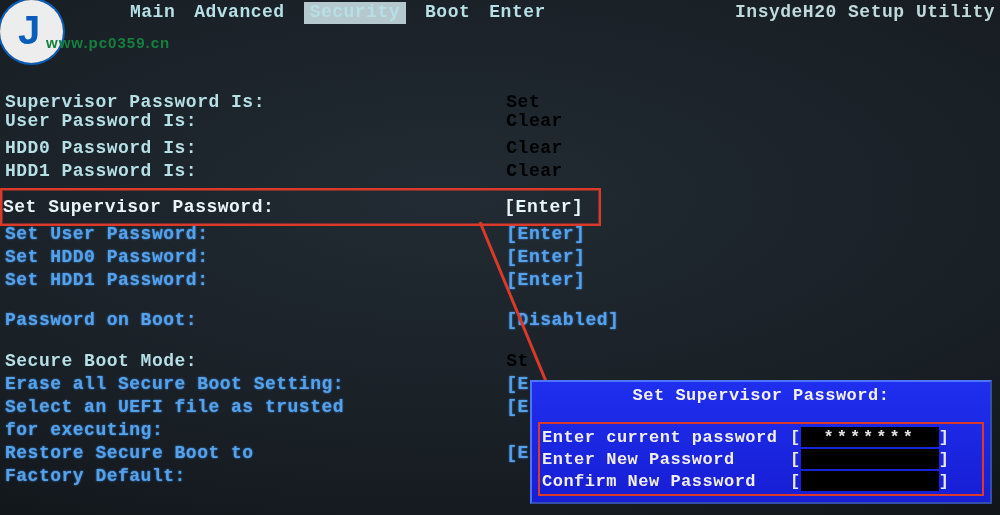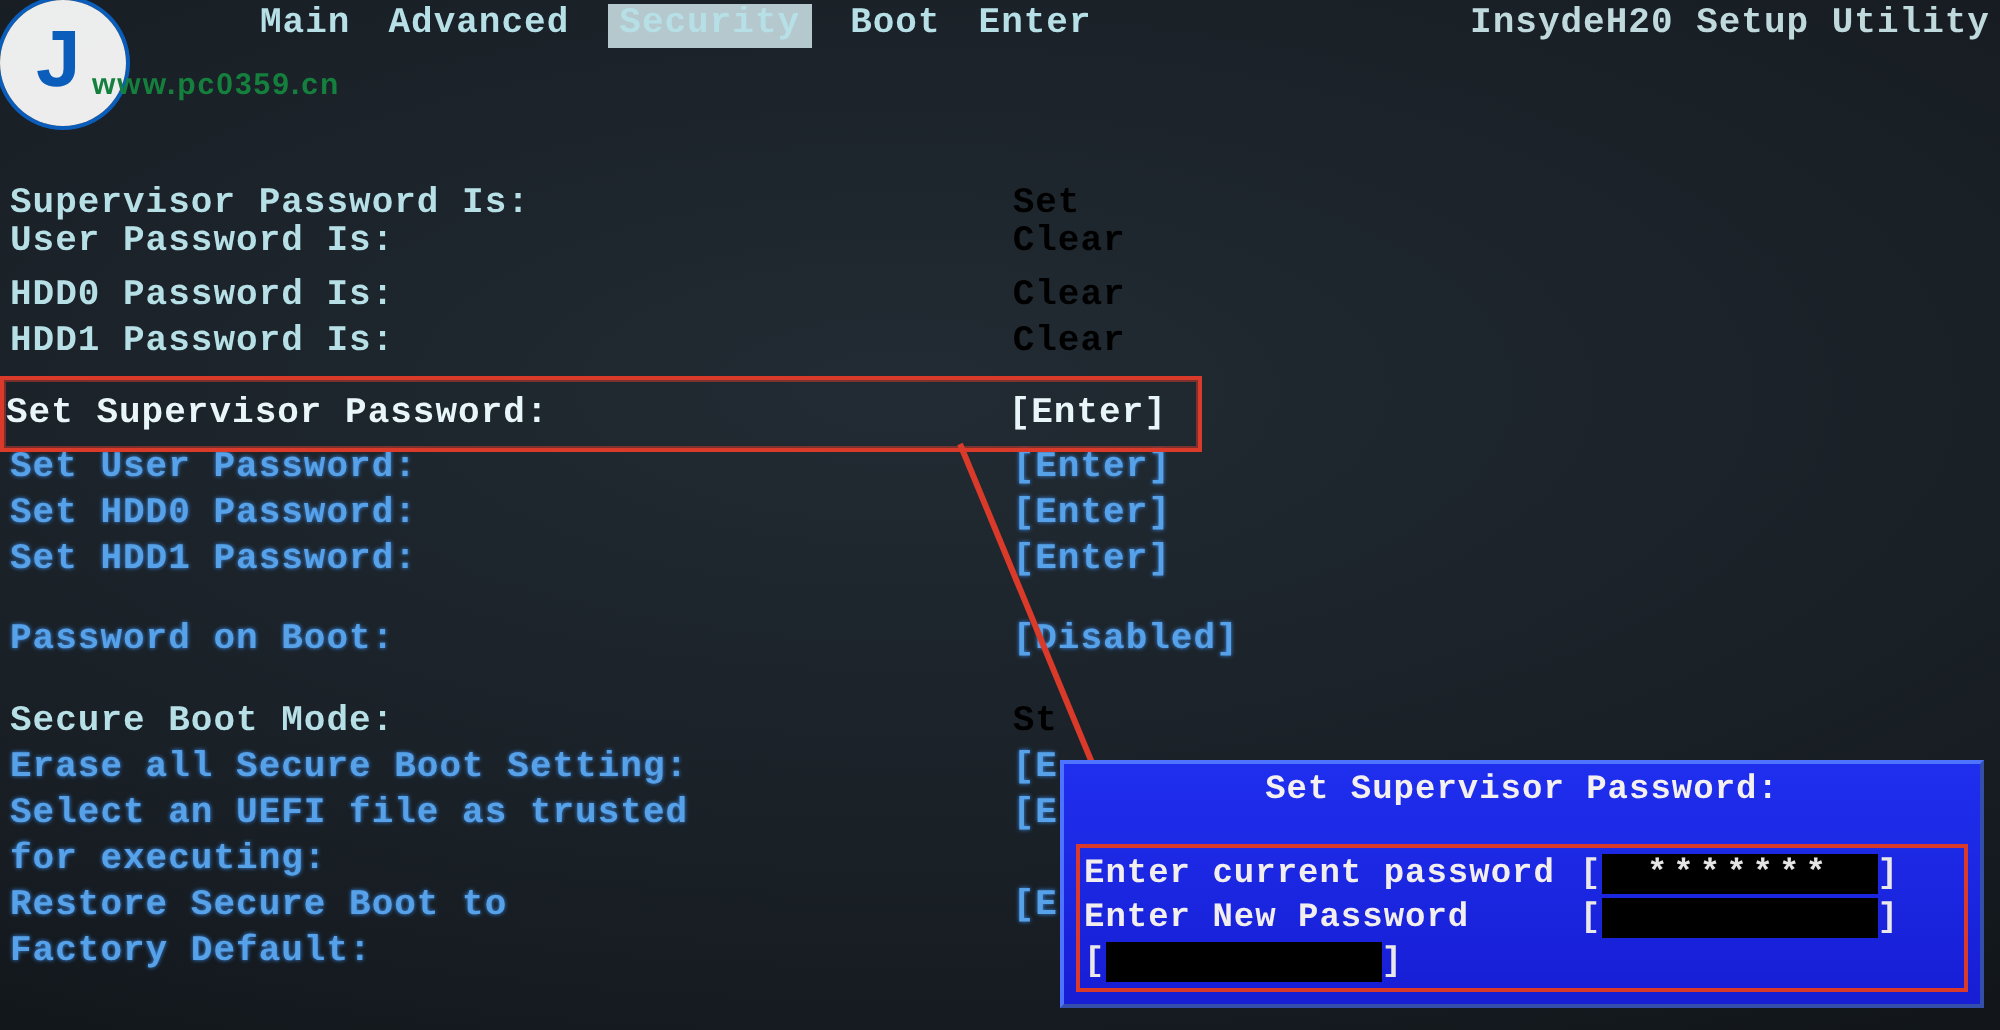--- a/index.html
+++ b/index.html
@@ -160,20 +160,21 @@
         <span class="dlg-field">*******</span>
         <span class="bracket">]</span>
       </div>
       <div class="dlg-row">
         <span class="dlg-lbl">Enter New Password</span>
         <span class="bracket">[</span>
         <span class="dlg-field"></span>
         <span class="bracket">]</span>
       </div>
       <div class="dlg-row">
+        <span class="dlg-lbl">Confirm New Password</span>
         <span class="bracket">[</span>
         <span class="dlg-field"></span>
         <span class="bracket">]</span>
       </div>
     </div>
   </div>
 
 </div>
 
 </body></html>

